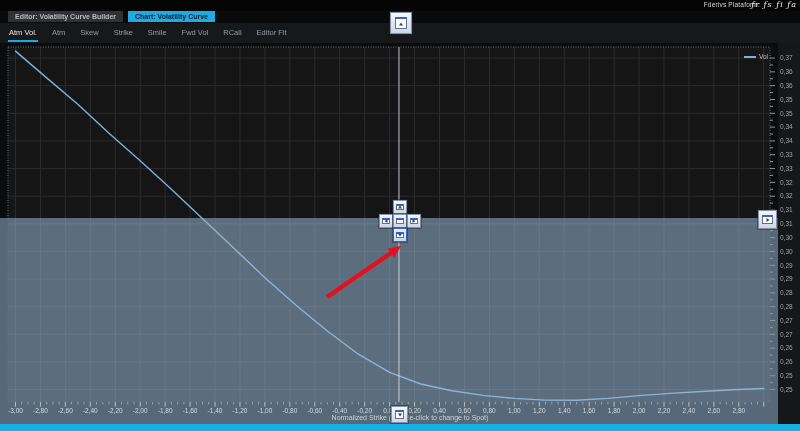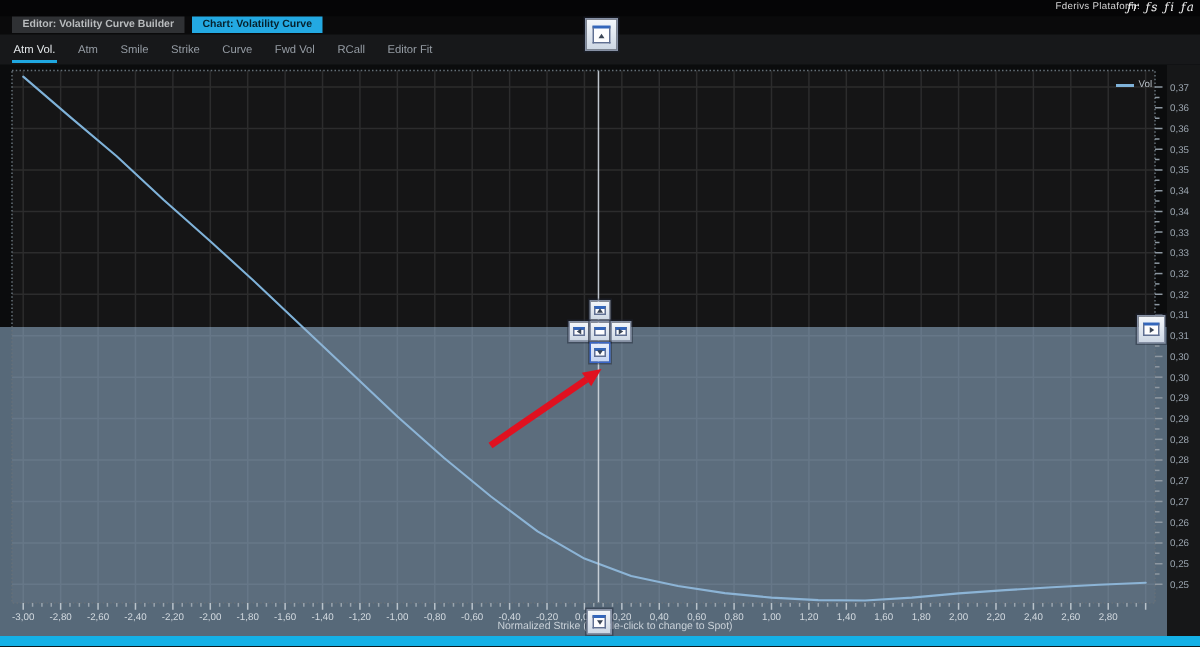--- a/index.html
+++ b/index.html
@@ -64,23 +64,23 @@
       </div>
     <div id="tabline"></div>
     <span id="win-menu">▾</span>
     <span id="win-close">✕</span>
   </div>
 
   <div id="subtabbar">
     <div id="subtabs">
         <div class="subtab active">Atm Vol.</div>
         <div class="subtab">Atm</div>
+        <div class="subtab">Skew</div>
+        <div class="subtab">Strike</div>
         <div class="subtab">Smile</div>
-        <div class="subtab">Strike</div>
-        <div class="subtab">Curve</div>
         <div class="subtab">Fwd Vol</div>
         <div class="subtab">RCall</div>
         <div class="subtab">Editor Fit</div>
       </div>
   </div>
 
   <svg id="chart-svg" viewBox="0 0 800 388">
       <rect x="778" y="0" width="22" height="388" fill="#161718"></rect>
       <rect x="8" y="4" width="762" height="355" fill="#151516"></rect>
       <line x1="15.482815057283151" y1="4" x2="15.482815057283151" y2="359" stroke="#2c2c2d" stroke-width="1"></line>

